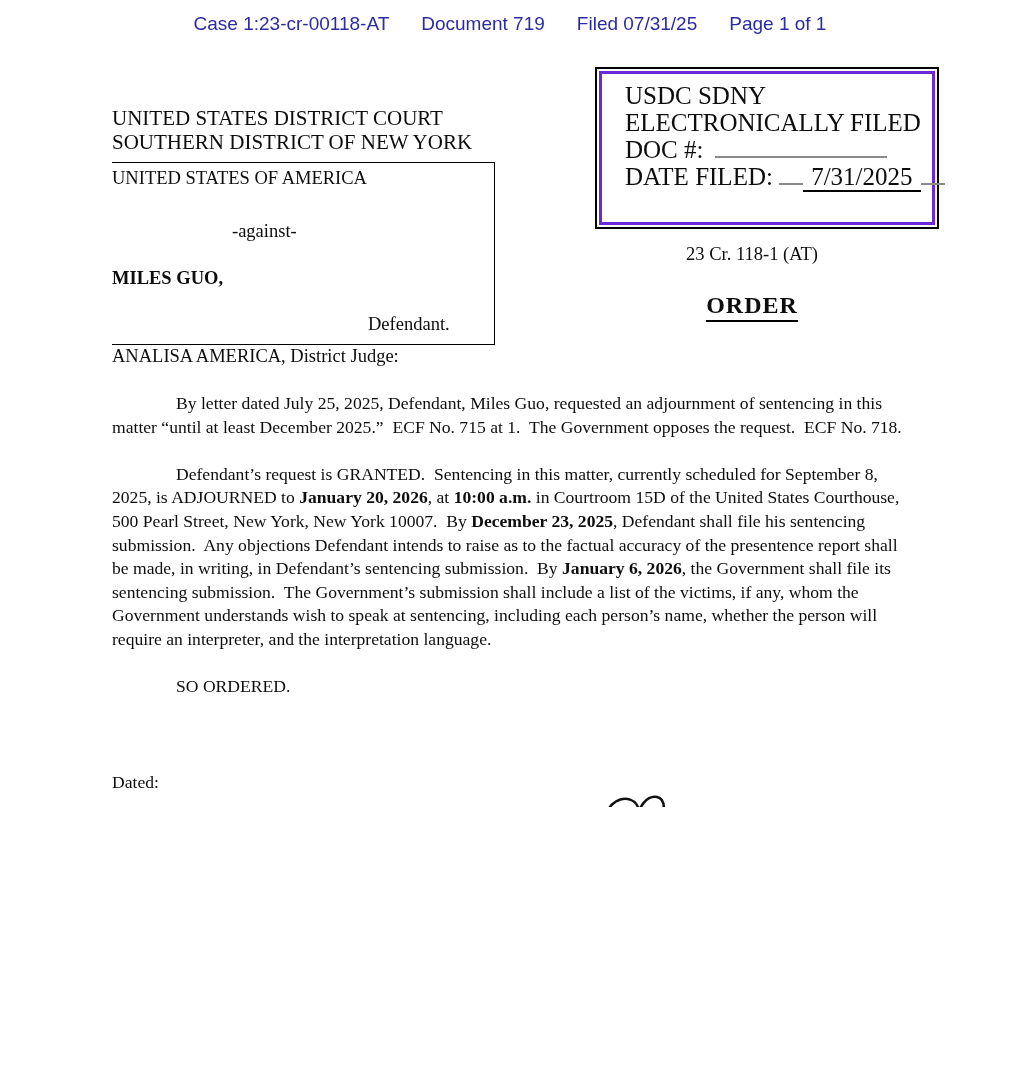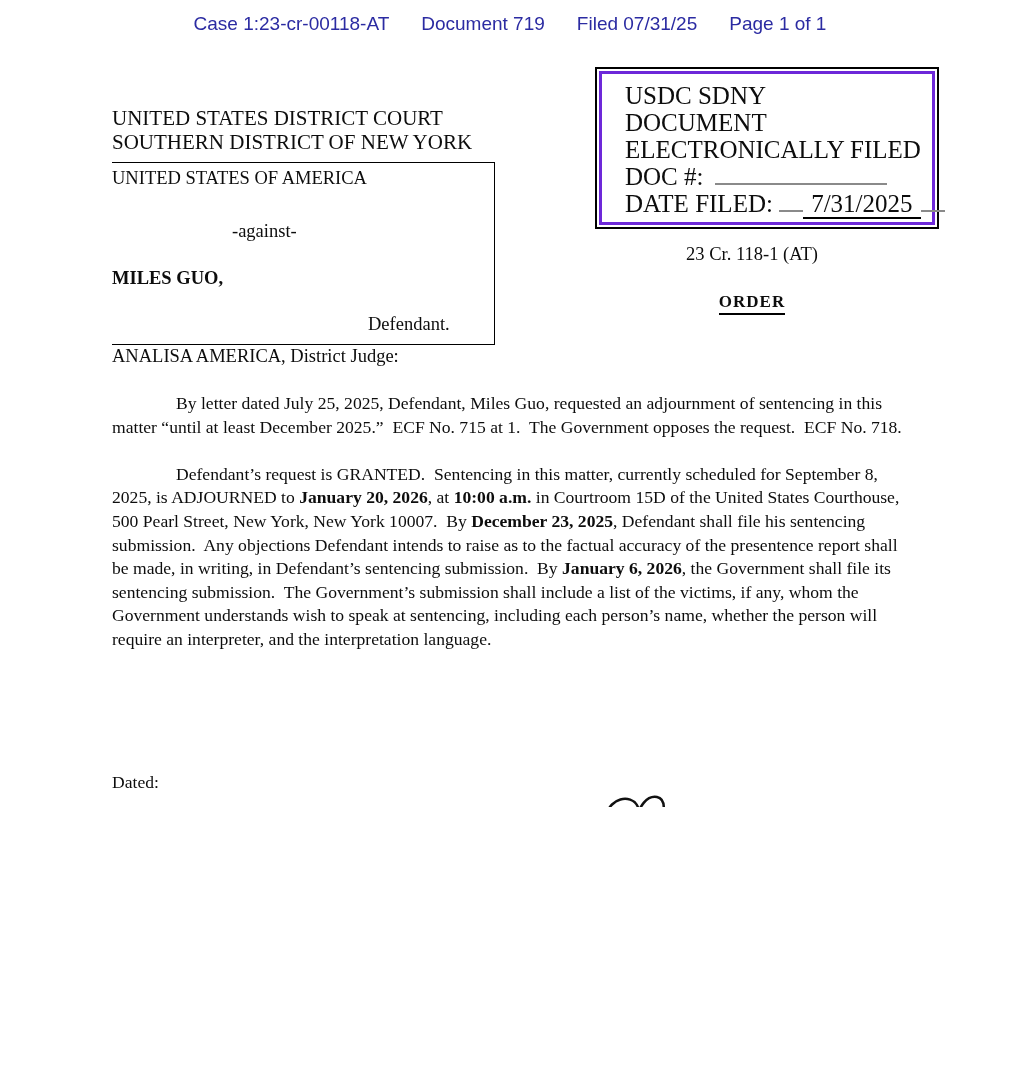--- a/index.html
+++ b/index.html
@@ -93,21 +93,21 @@
   .right-col {
     position: absolute;
     left: 580px; top: 244px;
     width: 344px;
     text-align: center;
   }
   .case-number { font-size: 18.5px; }
   .order-title {
     display: inline-block;
     margin-top: 27px;
-    font-size: 17px;
+    font-size: 24px;
     font-weight: bold;
     letter-spacing: 1px;
     border-bottom: 2.5px solid #000;
     padding-bottom: 1px;
   }
 
   
   .body-text {
     position: absolute;
     left: 112px; top: 392px;
@@ -166,21 +166,20 @@
   <div class="ecf-header">
     <span>Case 1:23-cr-00118-AT</span>
     <span>Document 719</span>
     <span>Filed 07/31/25</span>
     <span>Page 1 of 1</span>
   </div>
 
   <div class="stamp-outer">
     <div class="stamp-inner">
       <div>USDC SDNY</div>
-      <div>DOCUMENT</div>
       <div>ELECTRONICALLY FILED</div>
       <div>
         <span>DOC #:</span><span class="doc-line"></span>
       </div>
       <div>
         <span>DATE FILED:</span>
         <span class="blank-ext"></span><span class="date-underlined">7/31/2025</span><span class="blank-ext"></span>
       </div>
     </div>
   </div>
@@ -200,20 +199,21 @@
   <div class="right-col">
     <div class="case-number">23 Cr. 118-1 (AT)</div>
     <span class="order-title">ORDER</span>
   </div>
 
   <div class="judge-line">ANALISA AMERICA, District Judge:</div>
 
   <div class="body-text">
     <p>By letter dated July 25, 2025, Defendant, Miles Guo, requested an adjournment of sentencing in this matter “until at least December 2025.”  ECF No. 715 at 1.  The Government opposes the request.  ECF No. 718.</p>
     <p><span>Defendant’s request is GRANTED.  Sentencing in this matter, currently scheduled for September 8, 2025, is ADJOURNED to </span><b>January 20, 2026</b><span>, at </span><b>10:00 a.m.</b><span> in Courtroom 15D of the United States Courthouse, 500 Pearl Street, New York, New York 10007.  By </span><b>December 23, 2025</b><span>, Defendant shall file his sentencing submission.  Any objections Defendant intends to raise as to the factual accuracy of the presentence report shall be made, in writing, in Defendant’s sentencing submission.  By </span><b>January 6, 2026</b><span>, the Government shall file its sentencing submission.  The Government’s submission shall include a list of the victims, if any, whom the Government understands wish to speak at sentencing, including each person’s name, whether the person will require an interpreter, and the interpretation language.</span></p>
+    <div class="so-ordered">SO ORDERED.</div>
   </div>
 
   <div class="dated-block">
     <div class="dated-label">Dated:</div>
   </div>
 
   <div class="sig-block">
     <svg class="sig-svg" viewBox="0 0 230 100" aria-hidden="true">
       <path d="M 14 52
                C 4 30, 28 8, 48 15

